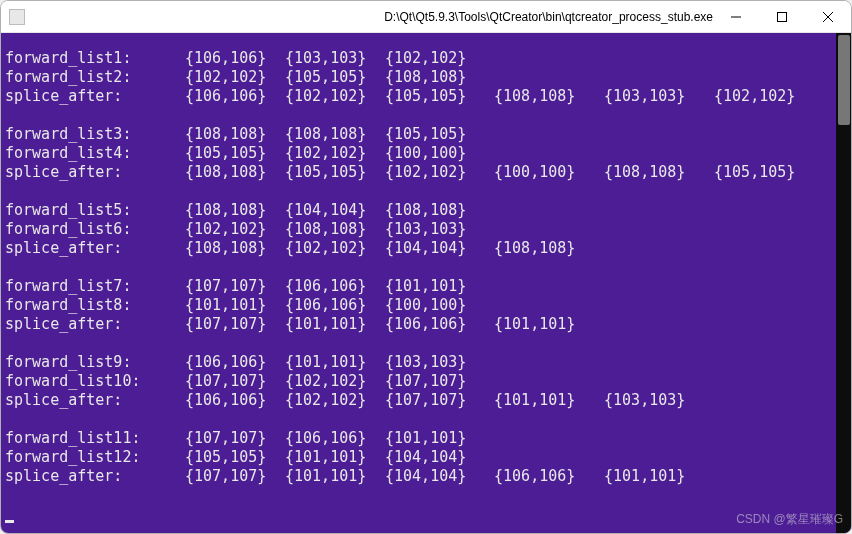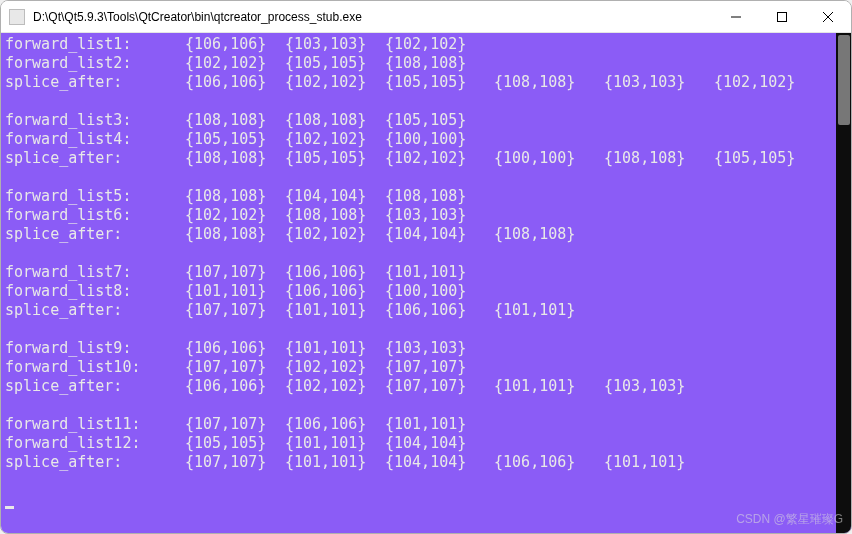--- a/index.html
+++ b/index.html
@@ -38,43 +38,44 @@
       border: 1px solid #bcbcbc;
       display: inline-block;
     }
     .title-text {
       flex: 1;
       font-size: 12px;
       color: #000;
       white-space: nowrap;
       overflow: hidden;
       text-overflow: ellipsis;
+      text-align: right;
     }
     .win-controls {
       display: flex;
       height: 100%;
     }
     .win-btn {
       width: 46px;
       height: 100%;
       display: flex;
       align-items: center;
       justify-content: center;
       color: #000;
       font-size: 10px;
     }
     .win-btn svg { display: block; }
     .client {
       flex: 1;
-      background: #8b5cf6;
+      background: #4c1d95;
       color: #e8e8e8;
       font-family: "NSimSun", "SimSun", "Consolas", monospace;
       font-size: 15px;
       line-height: 19px;
-      padding: 2px 2px 2px 2px;
+      padding: 16px 2px 2px 2px;
       position: relative;
       overflow: hidden;
     }
     .scroll-track {
       position: absolute;
       right: 0;
       top: 0;
       width: 15px;
       height: 100%;
       background: #0d0d0d;

